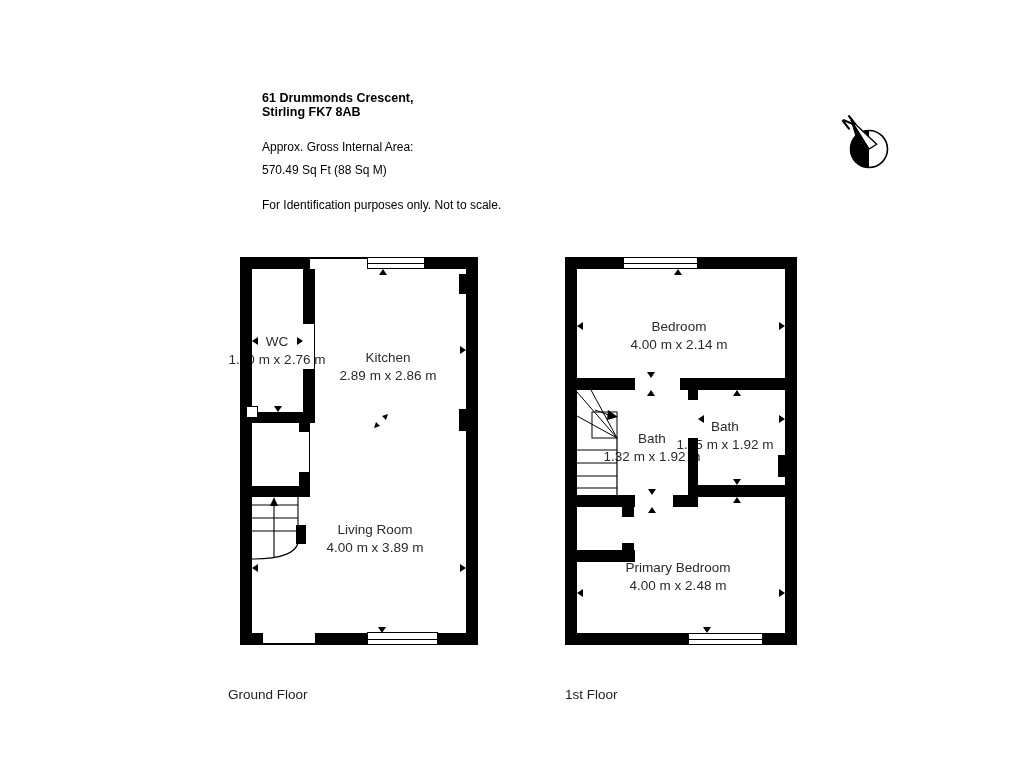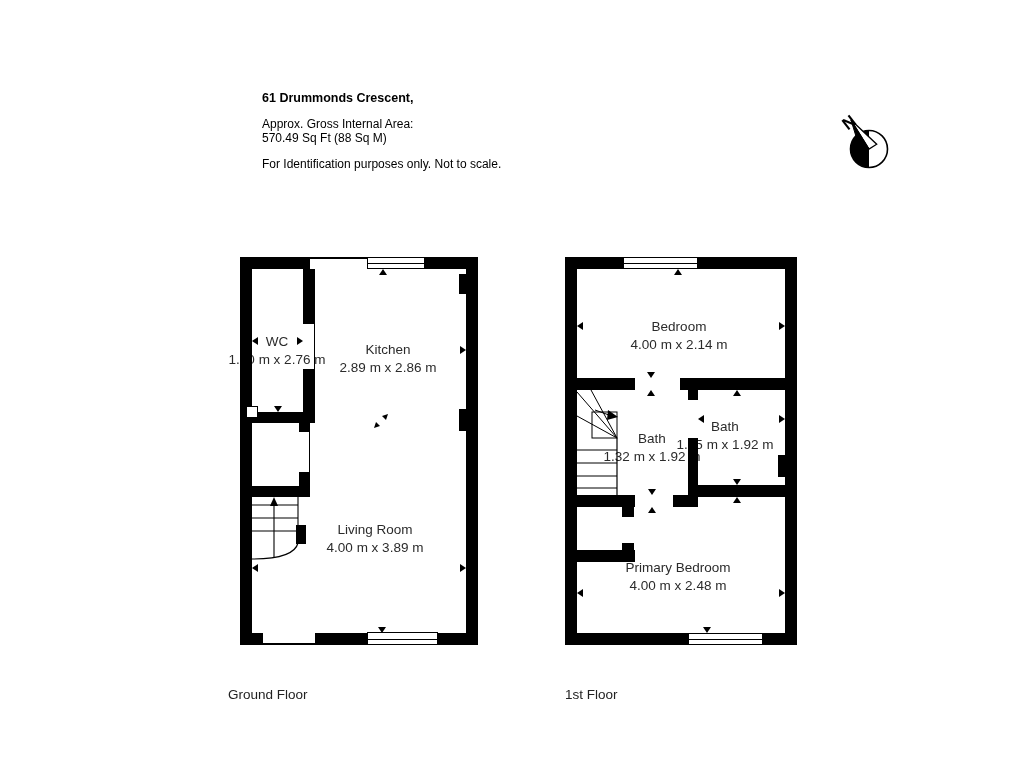--- a/index.html
+++ b/index.html
@@ -1,21 +1,21 @@
 <!DOCTYPE html>
 <html><head>
 <meta charset="utf-8">
 <style>
   html,body{margin:0;padding:0;background:#fff;}
   .page{position:relative;width:1024px;height:768px;background:#fff;overflow:hidden;
         font-family:"Liberation Sans", sans-serif;color:#2b2b2b;}
   
   .header{position:absolute;left:262px;top:91px;width:500px;color:#000;}
   .header .t{font-size:12.5px;font-weight:bold;line-height:14px;}
-  .header .s{font-size:12px;line-height:13.5px;}
+  .header .s{font-size:12px;line-height:13.5px;margin-top:9px;}
   .header .gap{height:13px;}
   
   .compass{position:absolute;left:836px;top:104px;}
   
   .plan{position:absolute;background:#fff;text-decoration:underline;}
   .wall{position:absolute;background:#000;z-index:5;}
   .window{position:absolute;background:#fff;border:1.5px solid #000;box-sizing:border-box;z-index:6;}
   .window::after{content:"";position:absolute;left:0;right:0;top:50%;border-top:1px solid #000;}
   .notch{position:absolute;background:#fff;border:1.2px solid #000;box-sizing:border-box;z-index:6;}
   .tline{position:absolute;background:#000;z-index:4;}
@@ -29,20 +29,21 @@
   .arrow.right{border-top:4px solid transparent;border-bottom:4px solid transparent;border-left:6px solid #000;}
   .floor-label{position:absolute;font-size:13.5px;color:#222;}
 </style>
 </head>
 <body>
 
 <div class="page">
 
   <div class="header">
     <div class="t">61 Drummonds Crescent,</div>
+    <div class="t">Stirling FK7 8AB</div>
     <div class="gap"></div>
     <div class="s">Approx. Gross Internal Area:</div>
     <div class="s">570.49 Sq Ft (88 Sq M)</div>
     <div class="gap"></div>
     <div class="s">For Identification purposes only. Not to scale.</div>
   </div>
 
   <div class="compass">
     <svg width="62" height="72" viewBox="0 0 62 72">
       <circle cx="33" cy="45" r="18.5" fill="#fff" stroke="#000" stroke-width="1.6"></circle>
@@ -89,21 +90,21 @@
       <line x1="46" y1="0" x2="46" y2="46" stroke="#000" stroke-width="1.1"></line>
       <line x1="22" y1="7" x2="22" y2="60" stroke="#000" stroke-width="1.1"></line>
       <polygon points="22,0 18,9 26,9" fill="#000"></polygon>
       <path d="M46,46 Q42,62 0,62" fill="none" stroke="#000" stroke-width="1.2"></path>
     </svg>
 
     <div class="room-label" style="left:37px;top:76px">
       <div>WC</div>
       <div>1.10 m x 2.76 m</div>
     </div>
-    <div class="room-label" style="left:148px;top:84px">
+    <div class="room-label" style="left:148px;top:92px">
       <div>Kitchen</div>
       <div>2.89 m x 2.86 m</div>
     </div>
     <div class="room-label" style="left:135px;top:264px">
       <div>Living Room</div>
       <div>4.00 m x 3.89 m</div>
     </div>
 
     <div class="arrow up" style="left:139px;top:12px"></div>
     <div class="arrow left" style="left:12px;top:80px"></div>

